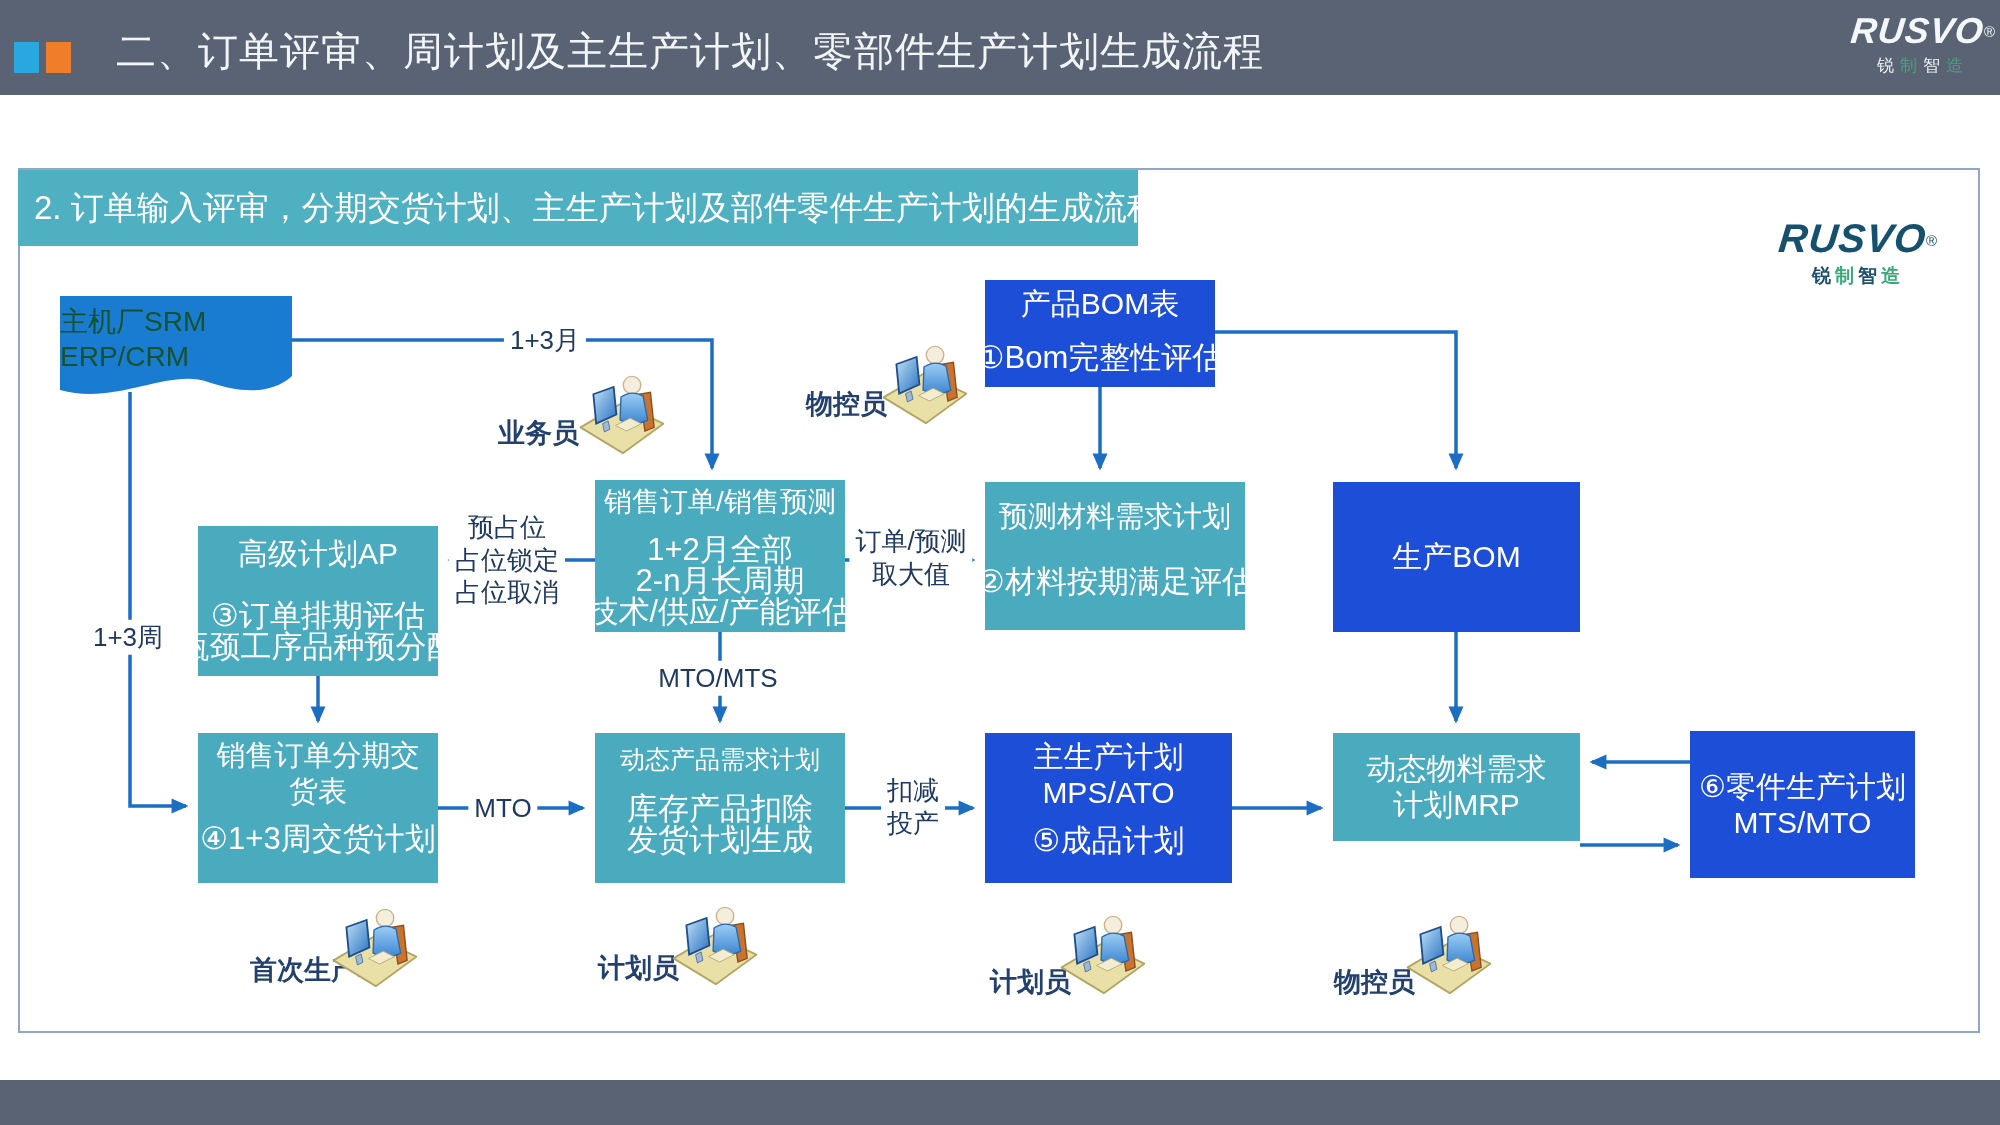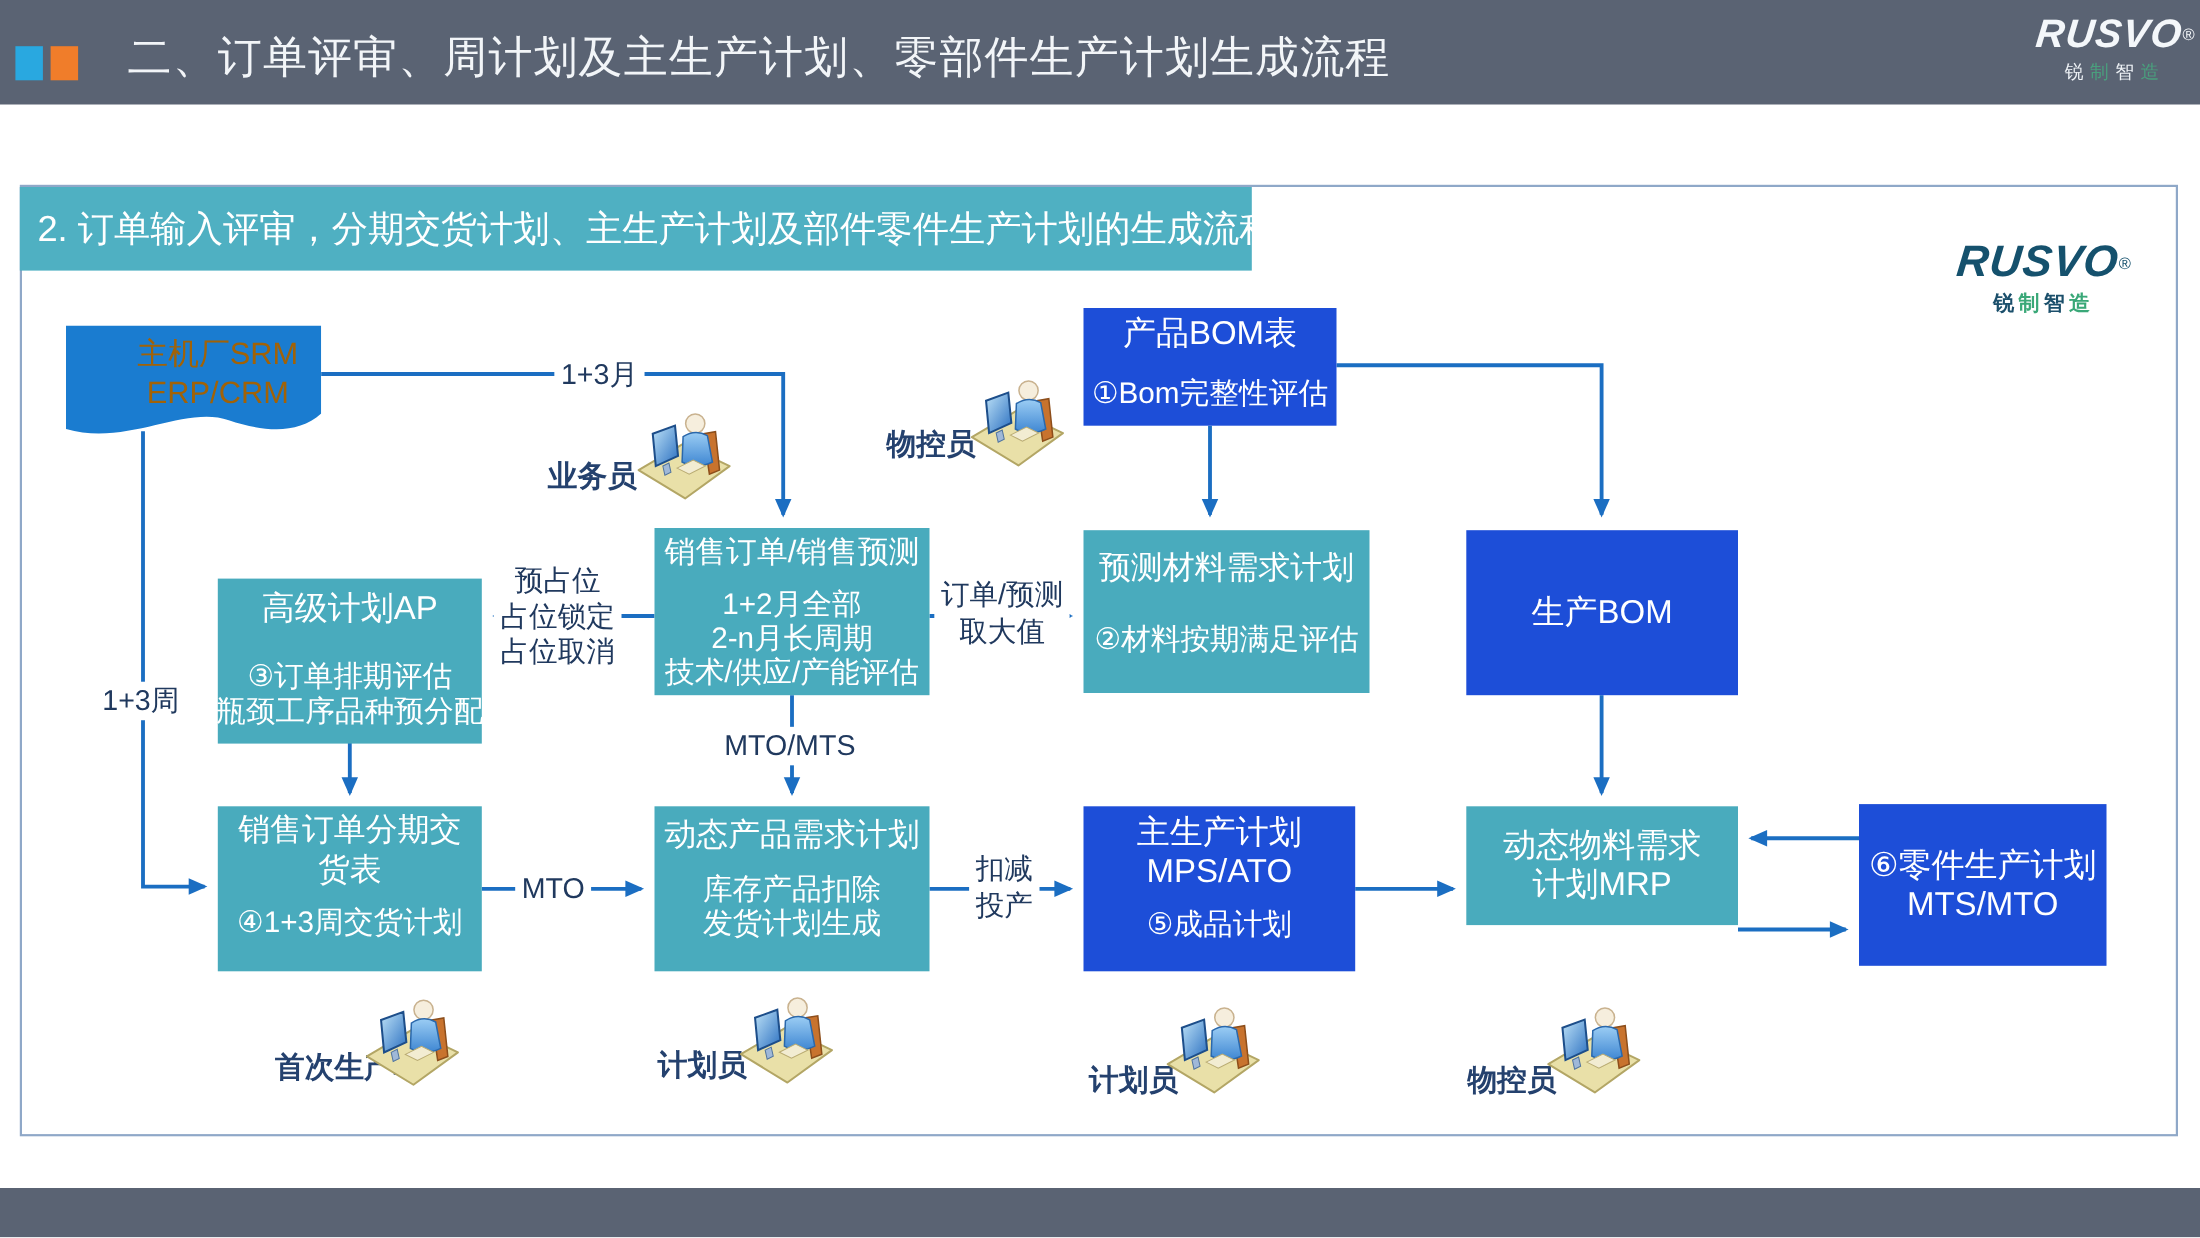--- a/index.html
+++ b/index.html
@@ -26,25 +26,25 @@
   .inner-logo{position:absolute;left:1778px;top:216px;width:160px;text-align:center;}
   .inner-logo .brand{color:#15516d;font-size:40px;}
   .inner-logo .tagline{color:#1b4f6b;font-size:19px;letter-spacing:4px;font-weight:bold;}
   .inner-logo .tagline .g{color:#3aa878;}
   
   .box{position:absolute;color:#ffffff;text-align:center;display:flex;flex-direction:column;align-items:center;
        box-sizing:border-box;z-index:2;}
   .teal{background:#49abbd;}
   .slate{background:#1d4ed8;}
   .bt{font-size:30px;line-height:36px;white-space:nowrap;}
-  .bs{font-size:27px;line-height:31px;white-space:nowrap;}
+  .bs{font-size:31px;line-height:31px;white-space:nowrap;}
   .center{justify-content:center;}
   
   .flag-wrap{position:absolute;left:60px;top:296px;width:232px;height:112px;z-index:2;}
-  .flag-text{position:absolute;left:60px;top:304px;width:276px;text-align:center;color:#a16207;z-index:3;}
+  .flag-text{position:absolute;left:60px;top:304px;width:276px;color:#14532d;z-index:3;}
   .flag-text div{font-size:28px;line-height:35px;}
   
   .arrows{position:absolute;left:0;top:0;z-index:1;}
   
   .elabel{position:absolute;transform:translate(-50%,-50%);background:#ffffff;color:#20395e;
           font-size:26px;line-height:1.25;text-align:center;padding:1px 6px;z-index:3;white-space:nowrap;}
   
   .rlabel{position:absolute;color:#24416e;font-size:27px;font-weight:bold;z-index:3;white-space:nowrap;}
   .picon{position:absolute;z-index:3;}
 </style>
@@ -152,21 +152,21 @@
     <div class="bt">生产BOM</div>
   </div>
 
   <div class="box teal" style="left:198px;top:733px;width:240px;height:150px;padding-top:4px;">
     <div class="bt" style="font-size:29px">销售订单分期交</div>
     <div class="bt" style="font-size:29px">货表</div>
     <div class="bs" style="margin-top:14px">④1+3周交货计划</div>
   </div>
 
   <div class="box teal" style="left:595px;top:733px;width:250px;height:150px;padding-top:8px;">
-    <div class="bt" style="font-size:29px">动态产品需求计划</div>
+    <div class="bt" style="font-size:25px">动态产品需求计划</div>
     <div class="bs" style="margin-top:16px">库存产品扣除</div>
     <div class="bs">发货计划生成</div>
   </div>
 
   <div class="box slate" style="left:985px;top:733px;width:247px;height:150px;padding-top:6px;">
     <div class="bt">主生产计划</div>
     <div class="bt">MPS/ATO</div>
     <div class="bs" style="margin-top:14px">⑤成品计划</div>
   </div>
 

